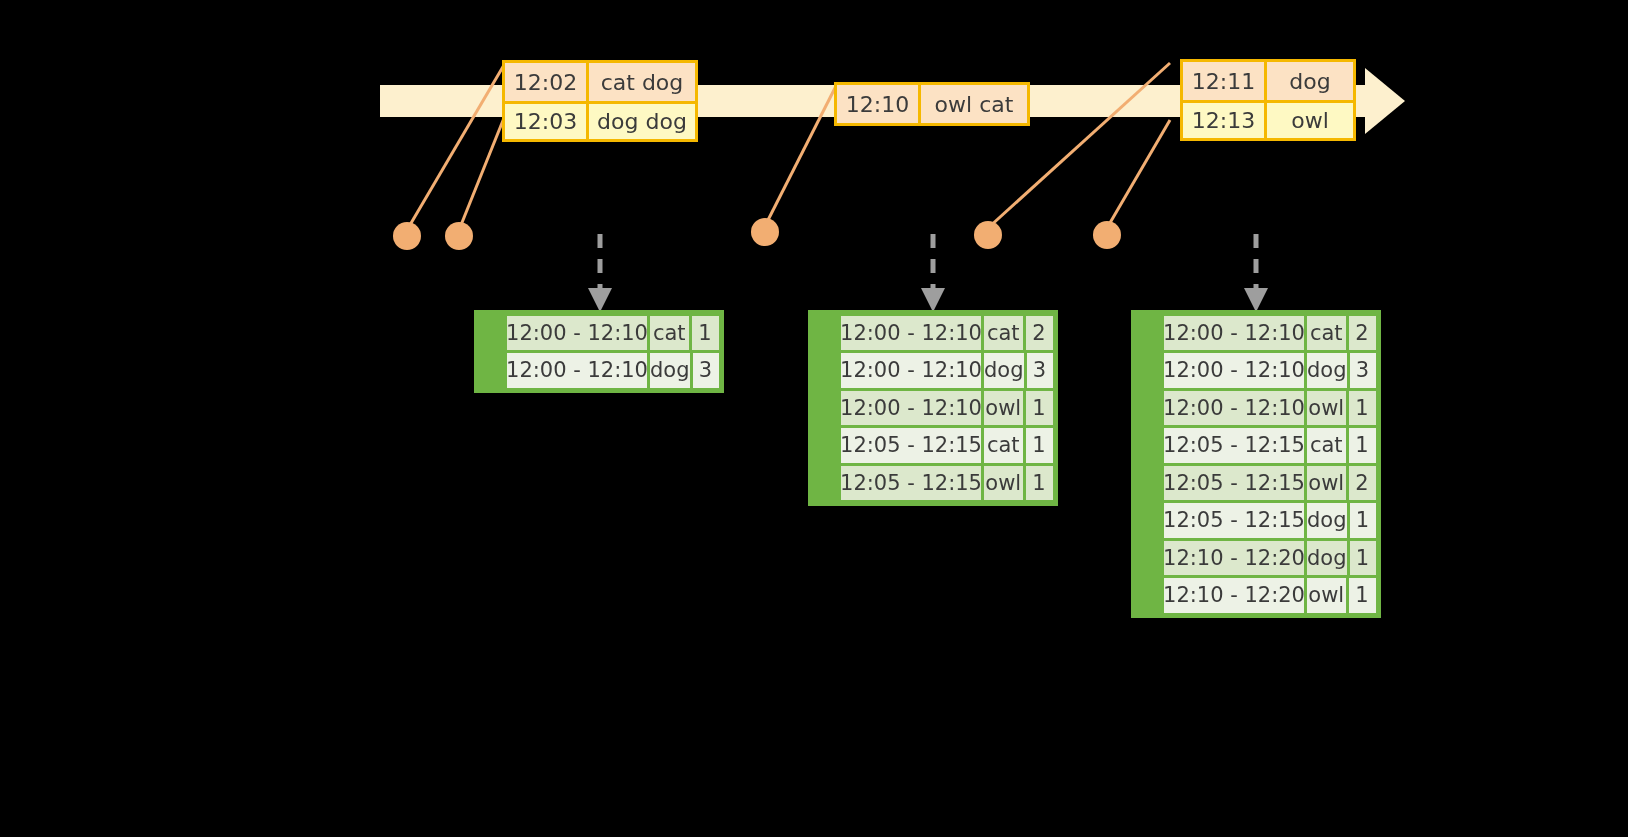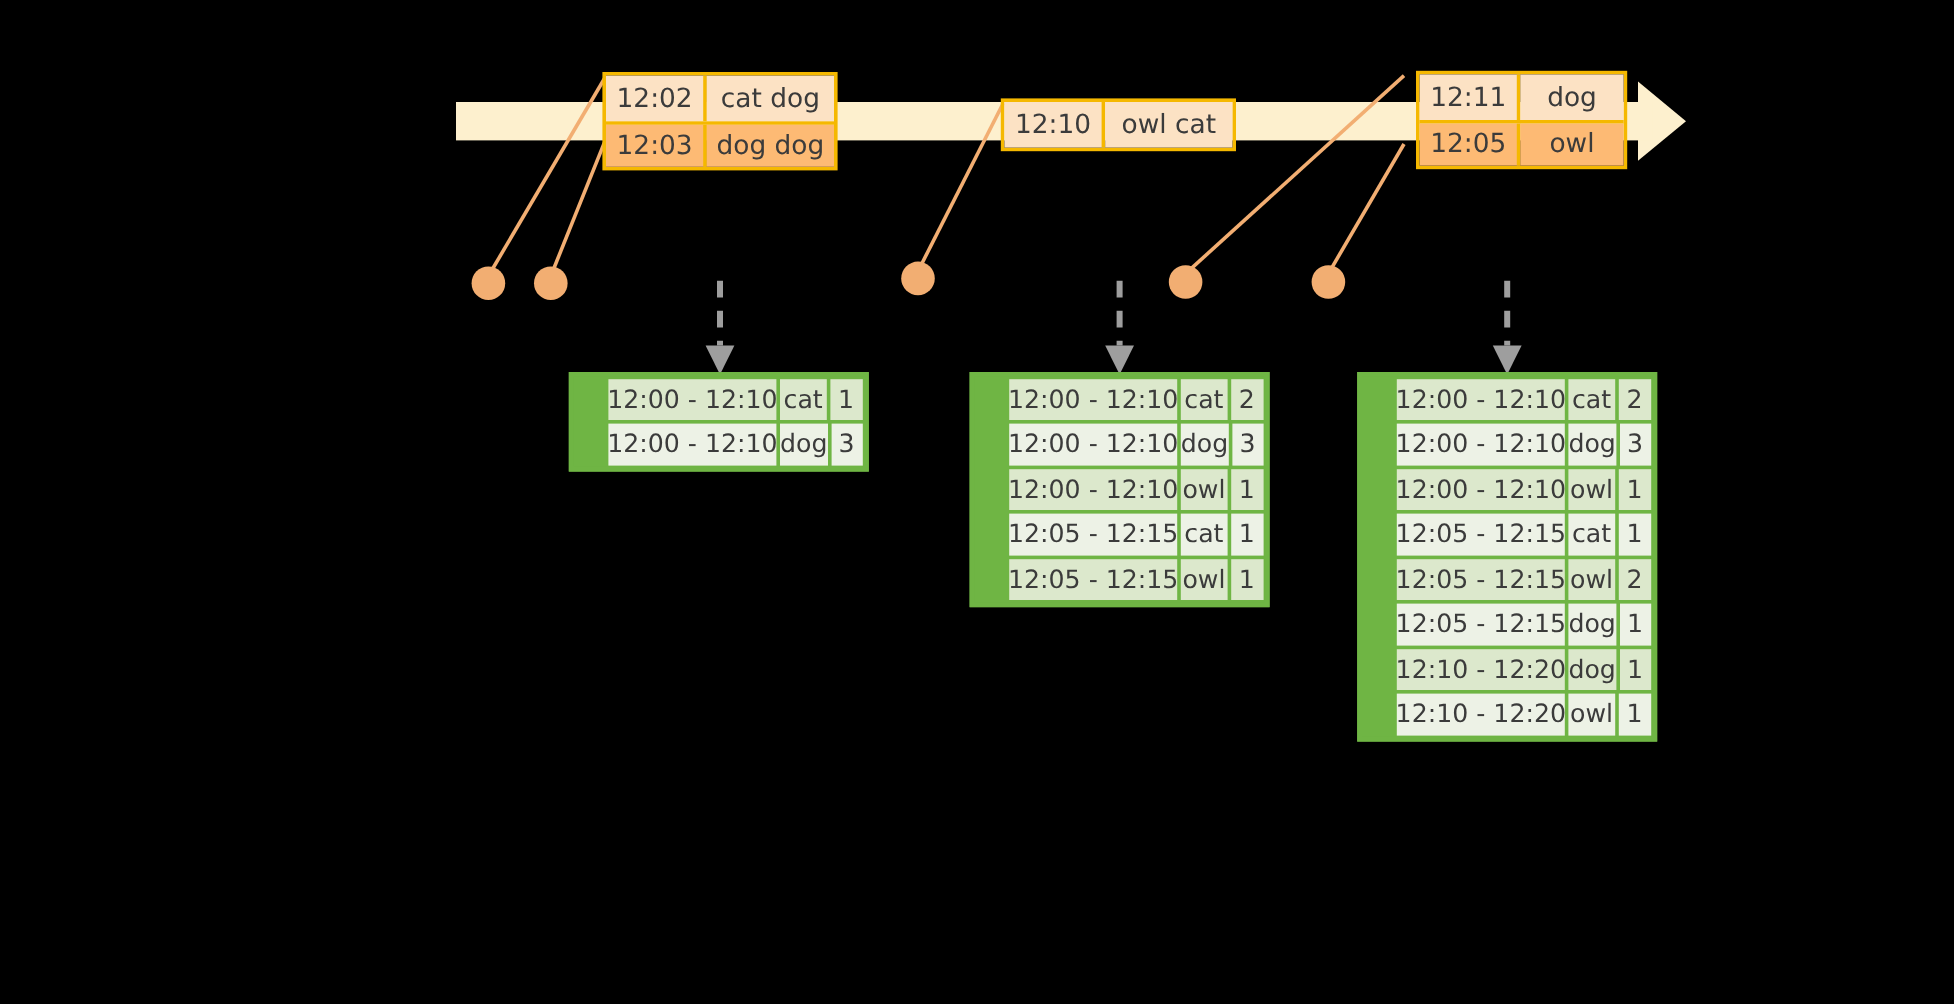--- a/index.html
+++ b/index.html
@@ -19,21 +19,21 @@
   .evt-row{display:flex;height:38px;box-sizing:border-box;}
   .evt-row + .evt-row{border-top:3px solid #F5B800;}
   .evt-time,.evt-words{
     display:flex;align-items:center;justify-content:center;
     color:#3b3b3b;font-size:22px;box-sizing:border-box;
     white-space:nowrap;
   }
   .evt-time{width:84px;border-right:3px solid #F5B800;}
   .evt-words{flex:1;}
   .shade-a .evt-time,.shade-a .evt-words{background:#FCE2C4;}
-  .shade-b .evt-time,.shade-b .evt-words{background:#fdba74;}
+  .shade-b .evt-time,.shade-b .evt-words{background:#fef9c3;}
 
   
   .tbl{position:absolute;border:4px solid #6FB544;box-sizing:border-box;background:#6FB544;}
   .trow{display:flex;height:37.5px;box-sizing:border-box;}
   .tcell{
     display:flex;align-items:center;justify-content:center;
     color:#3b3b3b;font-size:21px;box-sizing:border-box;
     white-space:nowrap;margin:1.5px;
   }
   .c-win{width:auto;margin-left:29px;}
@@ -99,21 +99,21 @@
       <div class="evt-words">owl cat</div>
     </div>
   </div>
 
   <div class="evt-group" style="left:1180px;top:59px;width:176px;">
     <div class="evt-row shade-a">
       <div class="evt-time">12:11</div>
       <div class="evt-words">dog</div>
     </div>
     <div class="evt-row shade-b">
-      <div class="evt-time">12:05</div>
+      <div class="evt-time">12:13</div>
       <div class="evt-words">owl</div>
     </div>
   </div>
 
   <div class="tbl" style="left:474px;top:310px;width:250px;">
     <div class="trow rowA">
       <div class="tcell c-win" style="width:140px">12:00 - 12:10</div>
       <div class="tcell c-key">cat</div>
       <div class="tcell c-cnt">1</div>
     </div>

